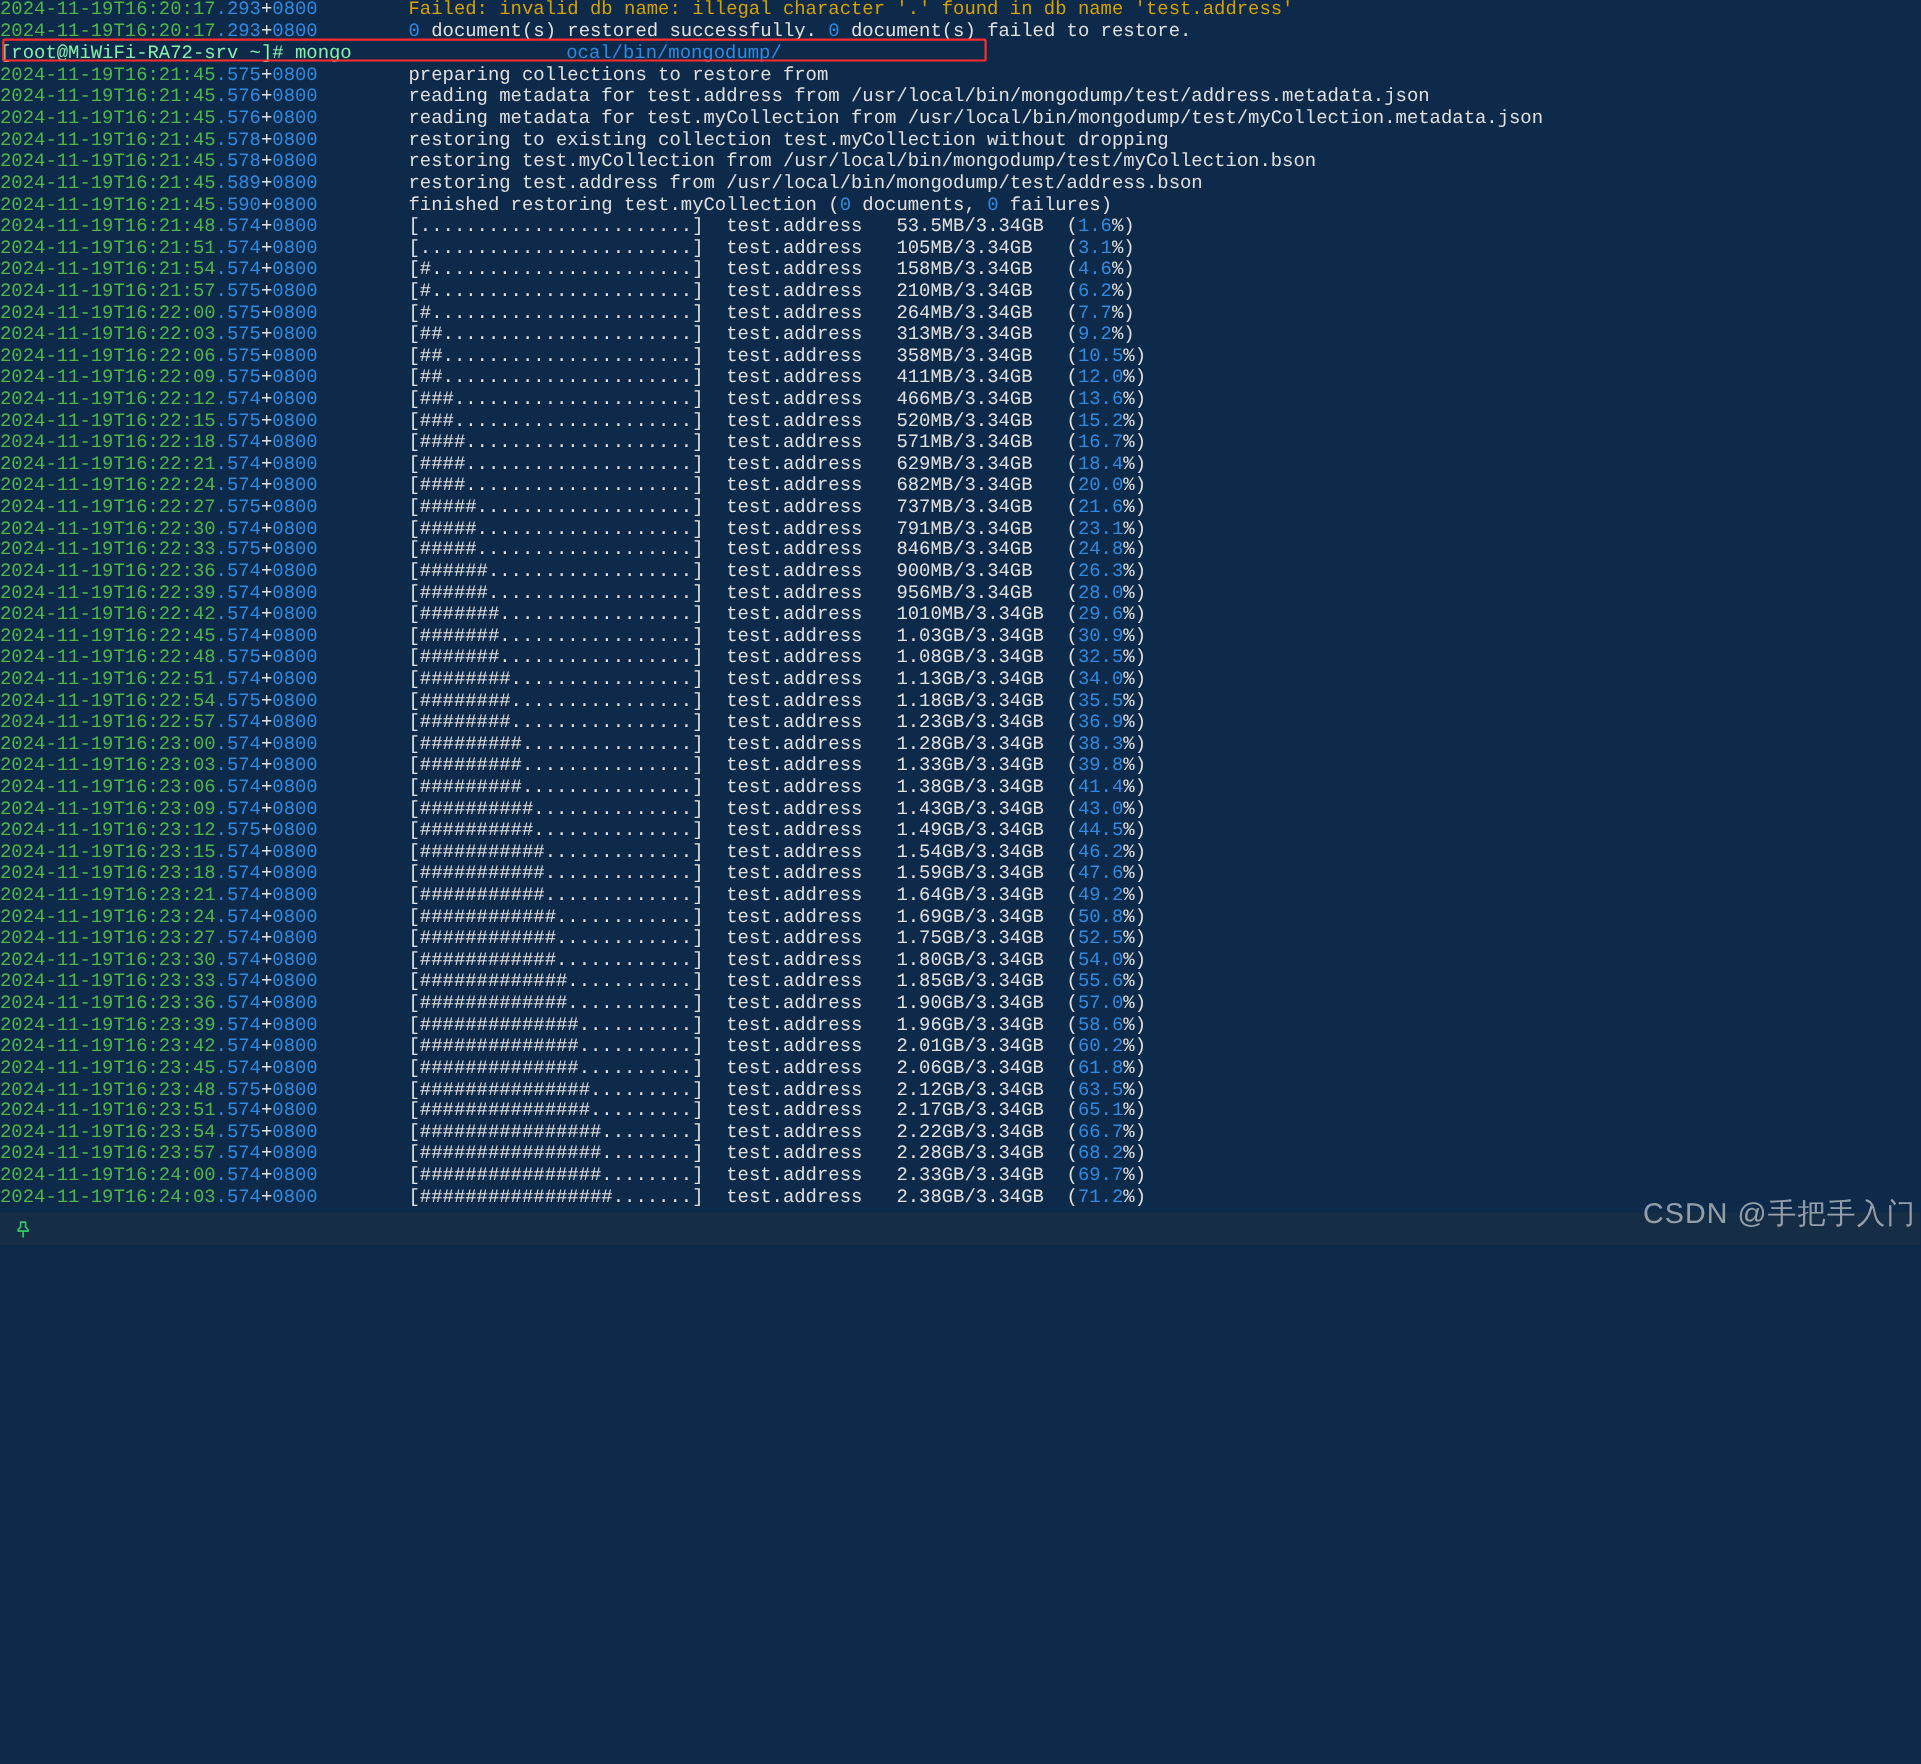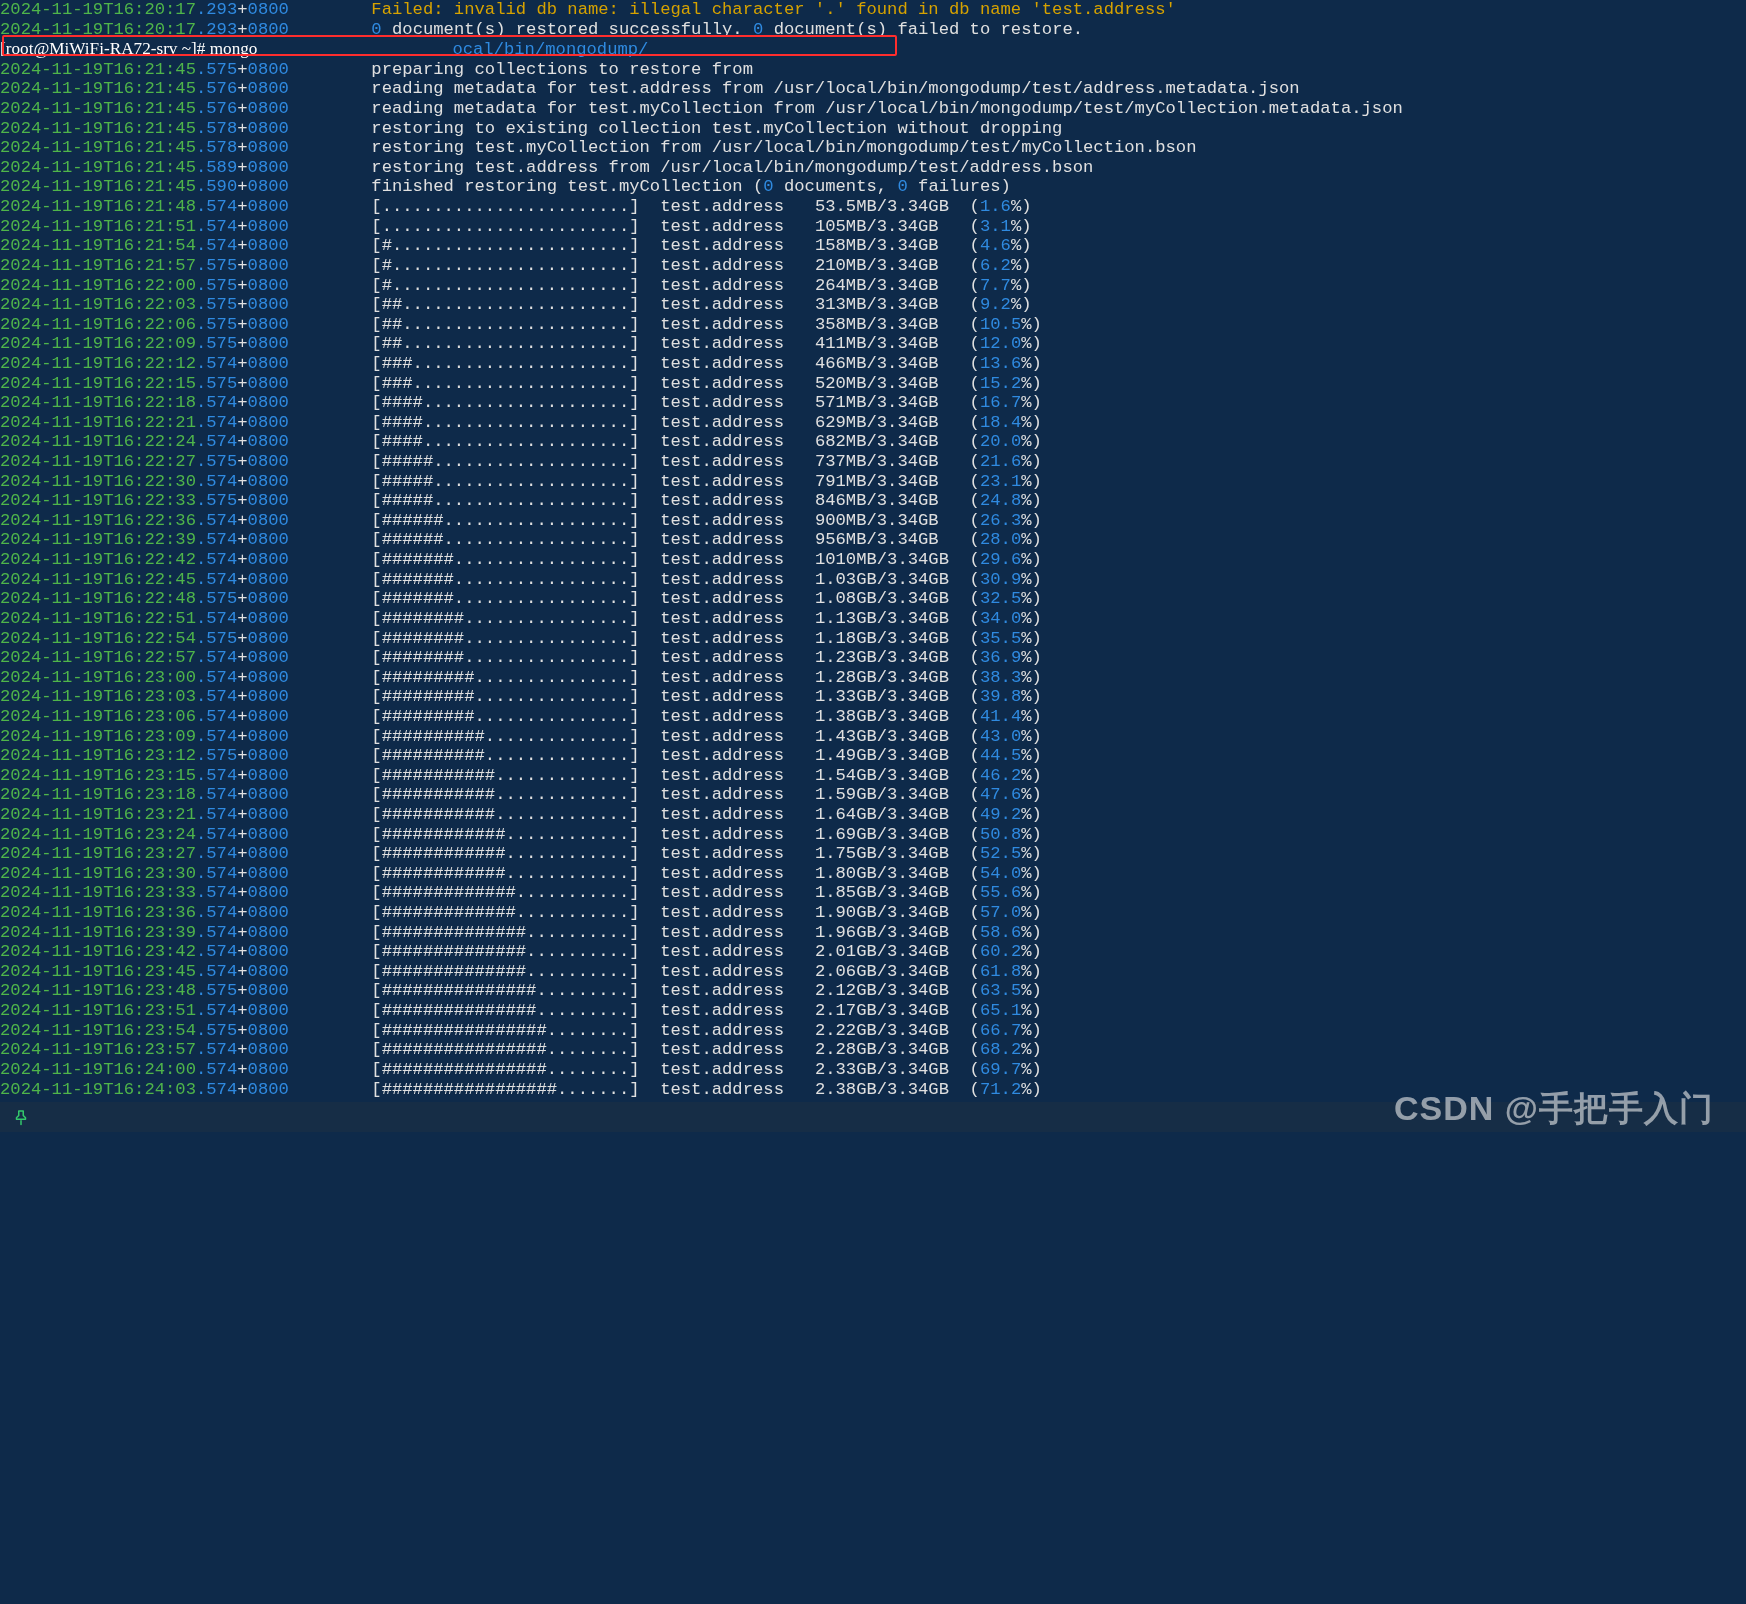--- a/index.html
+++ b/index.html
@@ -19,21 +19,21 @@
     font-variant-ligatures: none;
   }
   .line { display: block; }
   .ts   { color: #4fb54a; }
   .ms   { color: #2f8ae0; }
   .tz   { color: #2f8ae0; }
   .plus { color: #e0e0e0; }
   .msg  { color: #e0e0e0; }
   .warn { color: #d6a200; }
   .num  { color: #2f8ae0; }
-  .prompt  { color: #ffffff; font-family: Liberation Serif, serif; }
+  .prompt  { color: #86efac; }
   .prompt2 { color: #2f8ae0; margin-left: 25px; }
   .highlight-box {
     position: absolute;
     border: 2px solid #ff2d2d;
     border-radius: 2px;
     top: 35px;
     left: 2px;
     width: 895px;
     height: 21px;
     box-sizing: border-box;
@@ -53,26 +53,25 @@
     height: 30px;
     background: #162d46;
     display:flex;
     align-items:center;
     padding-left:12px;
     box-sizing:border-box;
   }
   #bottombar svg { display:block; }
   #watermark {
     position: absolute;
-    right: 32px;
+    right: 4px;
     color: rgba(235,235,235,0.6);
     font-family: "Microsoft YaHei", sans-serif;
-    font-size: 34px;
+    font-size: 26px;
     letter-spacing: 1px;
-    font-weight: bold;
   }
 </style>
 </head>
 <body>
 
 <div id="terminal"><span class="line"><span class="ts">2024-11-19T16:20:17</span><span class="ms">.293</span><span class="plus">+</span><span class="tz">0800</span>        <span class="warn">Failed: invalid db name: illegal character '.' found in db name 'test.address'</span></span><span class="line"><span class="ts">2024-11-19T16:20:17</span><span class="ms">.293</span><span class="plus">+</span><span class="tz">0800</span>        <span class="num">0</span><span class="msg"> document(s) restored successfully. </span><span class="num">0</span><span class="msg"> document(s) failed to restore.</span></span><span class="line"><span class="prompt">[root@MiWiFi-RA72-srv ~]# </span><span class="prompt">mongo</span><span class="redact"></span><span class="prompt2">ocal/bin/mongodump/</span></span><span class="line"><span class="ts">2024-11-19T16:21:45</span><span class="ms">.575</span><span class="plus">+</span><span class="tz">0800</span>        <span class="msg">preparing collections to restore from</span></span><span class="line"><span class="ts">2024-11-19T16:21:45</span><span class="ms">.576</span><span class="plus">+</span><span class="tz">0800</span>        <span class="msg">reading metadata for test.address from /usr/local/bin/mongodump/test/address.metadata.json</span></span><span class="line"><span class="ts">2024-11-19T16:21:45</span><span class="ms">.576</span><span class="plus">+</span><span class="tz">0800</span>        <span class="msg">reading metadata for test.myCollection from /usr/local/bin/mongodump/test/myCollection.metadata.json</span></span><span class="line"><span class="ts">2024-11-19T16:21:45</span><span class="ms">.578</span><span class="plus">+</span><span class="tz">0800</span>        <span class="msg">restoring to existing collection test.myCollection without dropping</span></span><span class="line"><span class="ts">2024-11-19T16:21:45</span><span class="ms">.578</span><span class="plus">+</span><span class="tz">0800</span>        <span class="msg">restoring test.myCollection from /usr/local/bin/mongodump/test/myCollection.bson</span></span><span class="line"><span class="ts">2024-11-19T16:21:45</span><span class="ms">.589</span><span class="plus">+</span><span class="tz">0800</span>        <span class="msg">restoring test.address from /usr/local/bin/mongodump/test/address.bson</span></span><span class="line"><span class="ts">2024-11-19T16:21:45</span><span class="ms">.590</span><span class="plus">+</span><span class="tz">0800</span>        <span class="msg">finished restoring test.myCollection (</span><span class="num">0</span><span class="msg"> documents, </span><span class="num">0</span><span class="msg"> failures)</span></span><span class="line"><span class="ts">2024-11-19T16:21:48</span><span class="ms">.574</span><span class="plus">+</span><span class="tz">0800</span>        <span class="msg">[........................]  </span><span class="msg">test.address   </span><span class="msg">53.5MB/3.34GB  </span><span class="msg">(</span><span class="num">1.6</span><span class="msg">%)</span></span><span class="line"><span class="ts">2024-11-19T16:21:51</span><span class="ms">.574</span><span class="plus">+</span><span class="tz">0800</span>        <span class="msg">[........................]  </span><span class="msg">test.address   </span><span class="msg">105MB/3.34GB   </span><span class="msg">(</span><span class="num">3.1</span><span class="msg">%)</span></span><span class="line"><span class="ts">2024-11-19T16:21:54</span><span class="ms">.574</span><span class="plus">+</span><span class="tz">0800</span>        <span class="msg">[#.......................]  </span><span class="msg">test.address   </span><span class="msg">158MB/3.34GB   </span><span class="msg">(</span><span class="num">4.6</span><span class="msg">%)</span></span><span class="line"><span class="ts">2024-11-19T16:21:57</span><span class="ms">.575</span><span class="plus">+</span><span class="tz">0800</span>        <span class="msg">[#.......................]  </span><span class="msg">test.address   </span><span class="msg">210MB/3.34GB   </span><span class="msg">(</span><span class="num">6.2</span><span class="msg">%)</span></span><span class="line"><span class="ts">2024-11-19T16:22:00</span><span class="ms">.575</span><span class="plus">+</span><span class="tz">0800</span>        <span class="msg">[#.......................]  </span><span class="msg">test.address   </span><span class="msg">264MB/3.34GB   </span><span class="msg">(</span><span class="num">7.7</span><span class="msg">%)</span></span><span class="line"><span class="ts">2024-11-19T16:22:03</span><span class="ms">.575</span><span class="plus">+</span><span class="tz">0800</span>        <span class="msg">[##......................]  </span><span class="msg">test.address   </span><span class="msg">313MB/3.34GB   </span><span class="msg">(</span><span class="num">9.2</span><span class="msg">%)</span></span><span class="line"><span class="ts">2024-11-19T16:22:06</span><span class="ms">.575</span><span class="plus">+</span><span class="tz">0800</span>        <span class="msg">[##......................]  </span><span class="msg">test.address   </span><span class="msg">358MB/3.34GB   </span><span class="msg">(</span><span class="num">10.5</span><span class="msg">%)</span></span><span class="line"><span class="ts">2024-11-19T16:22:09</span><span class="ms">.575</span><span class="plus">+</span><span class="tz">0800</span>        <span class="msg">[##......................]  </span><span class="msg">test.address   </span><span class="msg">411MB/3.34GB   </span><span class="msg">(</span><span class="num">12.0</span><span class="msg">%)</span></span><span class="line"><span class="ts">2024-11-19T16:22:12</span><span class="ms">.574</span><span class="plus">+</span><span class="tz">0800</span>        <span class="msg">[###.....................]  </span><span class="msg">test.address   </span><span class="msg">466MB/3.34GB   </span><span class="msg">(</span><span class="num">13.6</span><span class="msg">%)</span></span><span class="line"><span class="ts">2024-11-19T16:22:15</span><span class="ms">.575</span><span class="plus">+</span><span class="tz">0800</span>        <span class="msg">[###.....................]  </span><span class="msg">test.address   </span><span class="msg">520MB/3.34GB   </span><span class="msg">(</span><span class="num">15.2</span><span class="msg">%)</span></span><span class="line"><span class="ts">2024-11-19T16:22:18</span><span class="ms">.574</span><span class="plus">+</span><span class="tz">0800</span>        <span class="msg">[####....................]  </span><span class="msg">test.address   </span><span class="msg">571MB/3.34GB   </span><span class="msg">(</span><span class="num">16.7</span><span class="msg">%)</span></span><span class="line"><span class="ts">2024-11-19T16:22:21</span><span class="ms">.574</span><span class="plus">+</span><span class="tz">0800</span>        <span class="msg">[####....................]  </span><span class="msg">test.address   </span><span class="msg">629MB/3.34GB   </span><span class="msg">(</span><span class="num">18.4</span><span class="msg">%)</span></span><span class="line"><span class="ts">2024-11-19T16:22:24</span><span class="ms">.574</span><span class="plus">+</span><span class="tz">0800</span>        <span class="msg">[####....................]  </span><span class="msg">test.address   </span><span class="msg">682MB/3.34GB   </span><span class="msg">(</span><span class="num">20.0</span><span class="msg">%)</span></span><span class="line"><span class="ts">2024-11-19T16:22:27</span><span class="ms">.575</span><span class="plus">+</span><span class="tz">0800</span>        <span class="msg">[#####...................]  </span><span class="msg">test.address   </span><span class="msg">737MB/3.34GB   </span><span class="msg">(</span><span class="num">21.6</span><span class="msg">%)</span></span><span class="line"><span class="ts">2024-11-19T16:22:30</span><span class="ms">.574</span><span class="plus">+</span><span class="tz">0800</span>        <span class="msg">[#####...................]  </span><span class="msg">test.address   </span><span class="msg">791MB/3.34GB   </span><span class="msg">(</span><span class="num">23.1</span><span class="msg">%)</span></span><span class="line"><span class="ts">2024-11-19T16:22:33</span><span class="ms">.575</span><span class="plus">+</span><span class="tz">0800</span>        <span class="msg">[#####...................]  </span><span class="msg">test.address   </span><span class="msg">846MB/3.34GB   </span><span class="msg">(</span><span class="num">24.8</span><span class="msg">%)</span></span><span class="line"><span class="ts">2024-11-19T16:22:36</span><span class="ms">.574</span><span class="plus">+</span><span class="tz">0800</span>        <span class="msg">[######..................]  </span><span class="msg">test.address   </span><span class="msg">900MB/3.34GB   </span><span class="msg">(</span><span class="num">26.3</span><span class="msg">%)</span></span><span class="line"><span class="ts">2024-11-19T16:22:39</span><span class="ms">.574</span><span class="plus">+</span><span class="tz">0800</span>        <span class="msg">[######..................]  </span><span class="msg">test.address   </span><span class="msg">956MB/3.34GB   </span><span class="msg">(</span><span class="num">28.0</span><span class="msg">%)</span></span><span class="line"><span class="ts">2024-11-19T16:22:42</span><span class="ms">.574</span><span class="plus">+</span><span class="tz">0800</span>        <span class="msg">[#######.................]  </span><span class="msg">test.address   </span><span class="msg">1010MB/3.34GB  </span><span class="msg">(</span><span class="num">29.6</span><span class="msg">%)</span></span><span class="line"><span class="ts">2024-11-19T16:22:45</span><span class="ms">.574</span><span class="plus">+</span><span class="tz">0800</span>        <span class="msg">[#######.................]  </span><span class="msg">test.address   </span><span class="msg">1.03GB/3.34GB  </span><span class="msg">(</span><span class="num">30.9</span><span class="msg">%)</span></span><span class="line"><span class="ts">2024-11-19T16:22:48</span><span class="ms">.575</span><span class="plus">+</span><span class="tz">0800</span>        <span class="msg">[#######.................]  </span><span class="msg">test.address   </span><span class="msg">1.08GB/3.34GB  </span><span class="msg">(</span><span class="num">32.5</span><span class="msg">%)</span></span><span class="line"><span class="ts">2024-11-19T16:22:51</span><span class="ms">.574</span><span class="plus">+</span><span class="tz">0800</span>        <span class="msg">[########................]  </span><span class="msg">test.address   </span><span class="msg">1.13GB/3.34GB  </span><span class="msg">(</span><span class="num">34.0</span><span class="msg">%)</span></span><span class="line"><span class="ts">2024-11-19T16:22:54</span><span class="ms">.575</span><span class="plus">+</span><span class="tz">0800</span>        <span class="msg">[########................]  </span><span class="msg">test.address   </span><span class="msg">1.18GB/3.34GB  </span><span class="msg">(</span><span class="num">35.5</span><span class="msg">%)</span></span><span class="line"><span class="ts">2024-11-19T16:22:57</span><span class="ms">.574</span><span class="plus">+</span><span class="tz">0800</span>        <span class="msg">[########................]  </span><span class="msg">test.address   </span><span class="msg">1.23GB/3.34GB  </span><span class="msg">(</span><span class="num">36.9</span><span class="msg">%)</span></span><span class="line"><span class="ts">2024-11-19T16:23:00</span><span class="ms">.574</span><span class="plus">+</span><span class="tz">0800</span>        <span class="msg">[#########...............]  </span><span class="msg">test.address   </span><span class="msg">1.28GB/3.34GB  </span><span class="msg">(</span><span class="num">38.3</span><span class="msg">%)</span></span><span class="line"><span class="ts">2024-11-19T16:23:03</span><span class="ms">.574</span><span class="plus">+</span><span class="tz">0800</span>        <span class="msg">[#########...............]  </span><span class="msg">test.address   </span><span class="msg">1.33GB/3.34GB  </span><span class="msg">(</span><span class="num">39.8</span><span class="msg">%)</span></span><span class="line"><span class="ts">2024-11-19T16:23:06</span><span class="ms">.574</span><span class="plus">+</span><span class="tz">0800</span>        <span class="msg">[#########...............]  </span><span class="msg">test.address   </span><span class="msg">1.38GB/3.34GB  </span><span class="msg">(</span><span class="num">41.4</span><span class="msg">%)</span></span><span class="line"><span class="ts">2024-11-19T16:23:09</span><span class="ms">.574</span><span class="plus">+</span><span class="tz">0800</span>        <span class="msg">[##########..............]  </span><span class="msg">test.address   </span><span class="msg">1.43GB/3.34GB  </span><span class="msg">(</span><span class="num">43.0</span><span class="msg">%)</span></span><span class="line"><span class="ts">2024-11-19T16:23:12</span><span class="ms">.575</span><span class="plus">+</span><span class="tz">0800</span>        <span class="msg">[##########..............]  </span><span class="msg">test.address   </span><span class="msg">1.49GB/3.34GB  </span><span class="msg">(</span><span class="num">44.5</span><span class="msg">%)</span></span><span class="line"><span class="ts">2024-11-19T16:23:15</span><span class="ms">.574</span><span class="plus">+</span><span class="tz">0800</span>        <span class="msg">[###########.............]  </span><span class="msg">test.address   </span><span class="msg">1.54GB/3.34GB  </span><span class="msg">(</span><span class="num">46.2</span><span class="msg">%)</span></span><span class="line"><span class="ts">2024-11-19T16:23:18</span><span class="ms">.574</span><span class="plus">+</span><span class="tz">0800</span>        <span class="msg">[###########.............]  </span><span class="msg">test.address   </span><span class="msg">1.59GB/3.34GB  </span><span class="msg">(</span><span class="num">47.6</span><span class="msg">%)</span></span><span class="line"><span class="ts">2024-11-19T16:23:21</span><span class="ms">.574</span><span class="plus">+</span><span class="tz">0800</span>        <span class="msg">[###########.............]  </span><span class="msg">test.address   </span><span class="msg">1.64GB/3.34GB  </span><span class="msg">(</span><span class="num">49.2</span><span class="msg">%)</span></span><span class="line"><span class="ts">2024-11-19T16:23:24</span><span class="ms">.574</span><span class="plus">+</span><span class="tz">0800</span>        <span class="msg">[############............]  </span><span class="msg">test.address   </span><span class="msg">1.69GB/3.34GB  </span><span class="msg">(</span><span class="num">50.8</span><span class="msg">%)</span></span><span class="line"><span class="ts">2024-11-19T16:23:27</span><span class="ms">.574</span><span class="plus">+</span><span class="tz">0800</span>        <span class="msg">[############............]  </span><span class="msg">test.address   </span><span class="msg">1.75GB/3.34GB  </span><span class="msg">(</span><span class="num">52.5</span><span class="msg">%)</span></span><span class="line"><span class="ts">2024-11-19T16:23:30</span><span class="ms">.574</span><span class="plus">+</span><span class="tz">0800</span>        <span class="msg">[############............]  </span><span class="msg">test.address   </span><span class="msg">1.80GB/3.34GB  </span><span class="msg">(</span><span class="num">54.0</span><span class="msg">%)</span></span><span class="line"><span class="ts">2024-11-19T16:23:33</span><span class="ms">.574</span><span class="plus">+</span><span class="tz">0800</span>        <span class="msg">[#############...........]  </span><span class="msg">test.address   </span><span class="msg">1.85GB/3.34GB  </span><span class="msg">(</span><span class="num">55.6</span><span class="msg">%)</span></span><span class="line"><span class="ts">2024-11-19T16:23:36</span><span class="ms">.574</span><span class="plus">+</span><span class="tz">0800</span>        <span class="msg">[#############...........]  </span><span class="msg">test.address   </span><span class="msg">1.90GB/3.34GB  </span><span class="msg">(</span><span class="num">57.0</span><span class="msg">%)</span></span><span class="line"><span class="ts">2024-11-19T16:23:39</span><span class="ms">.574</span><span class="plus">+</span><span class="tz">0800</span>        <span class="msg">[##############..........]  </span><span class="msg">test.address   </span><span class="msg">1.96GB/3.34GB  </span><span class="msg">(</span><span class="num">58.6</span><span class="msg">%)</span></span><span class="line"><span class="ts">2024-11-19T16:23:42</span><span class="ms">.574</span><span class="plus">+</span><span class="tz">0800</span>        <span class="msg">[##############..........]  </span><span class="msg">test.address   </span><span class="msg">2.01GB/3.34GB  </span><span class="msg">(</span><span class="num">60.2</span><span class="msg">%)</span></span><span class="line"><span class="ts">2024-11-19T16:23:45</span><span class="ms">.574</span><span class="plus">+</span><span class="tz">0800</span>        <span class="msg">[##############..........]  </span><span class="msg">test.address   </span><span class="msg">2.06GB/3.34GB  </span><span class="msg">(</span><span class="num">61.8</span><span class="msg">%)</span></span><span class="line"><span class="ts">2024-11-19T16:23:48</span><span class="ms">.575</span><span class="plus">+</span><span class="tz">0800</span>        <span class="msg">[###############.........]  </span><span class="msg">test.address   </span><span class="msg">2.12GB/3.34GB  </span><span class="msg">(</span><span class="num">63.5</span><span class="msg">%)</span></span><span class="line"><span class="ts">2024-11-19T16:23:51</span><span class="ms">.574</span><span class="plus">+</span><span class="tz">0800</span>        <span class="msg">[###############.........]  </span><span class="msg">test.address   </span><span class="msg">2.17GB/3.34GB  </span><span class="msg">(</span><span class="num">65.1</span><span class="msg">%)</span></span><span class="line"><span class="ts">2024-11-19T16:23:54</span><span class="ms">.575</span><span class="plus">+</span><span class="tz">0800</span>        <span class="msg">[################........]  </span><span class="msg">test.address   </span><span class="msg">2.22GB/3.34GB  </span><span class="msg">(</span><span class="num">66.7</span><span class="msg">%)</span></span><span class="line"><span class="ts">2024-11-19T16:23:57</span><span class="ms">.574</span><span class="plus">+</span><span class="tz">0800</span>        <span class="msg">[################........]  </span><span class="msg">test.address   </span><span class="msg">2.28GB/3.34GB  </span><span class="msg">(</span><span class="num">68.2</span><span class="msg">%)</span></span><span class="line"><span class="ts">2024-11-19T16:24:00</span><span class="ms">.574</span><span class="plus">+</span><span class="tz">0800</span>        <span class="msg">[################........]  </span><span class="msg">test.address   </span><span class="msg">2.33GB/3.34GB  </span><span class="msg">(</span><span class="num">69.7</span><span class="msg">%)</span></span><span class="line"><span class="ts">2024-11-19T16:24:03</span><span class="ms">.574</span><span class="plus">+</span><span class="tz">0800</span>        <span class="msg">[#################.......]  </span><span class="msg">test.address   </span><span class="msg">2.38GB/3.34GB  </span><span class="msg">(</span><span class="num">71.2</span><span class="msg">%)</span></span></div>
 <div class="highlight-box"></div>
 
 <div id="bottombar">
   <span>

